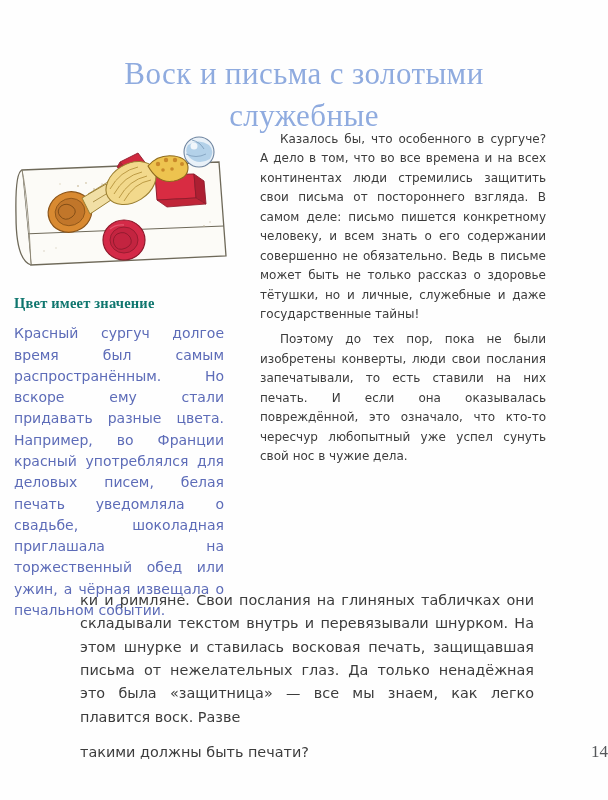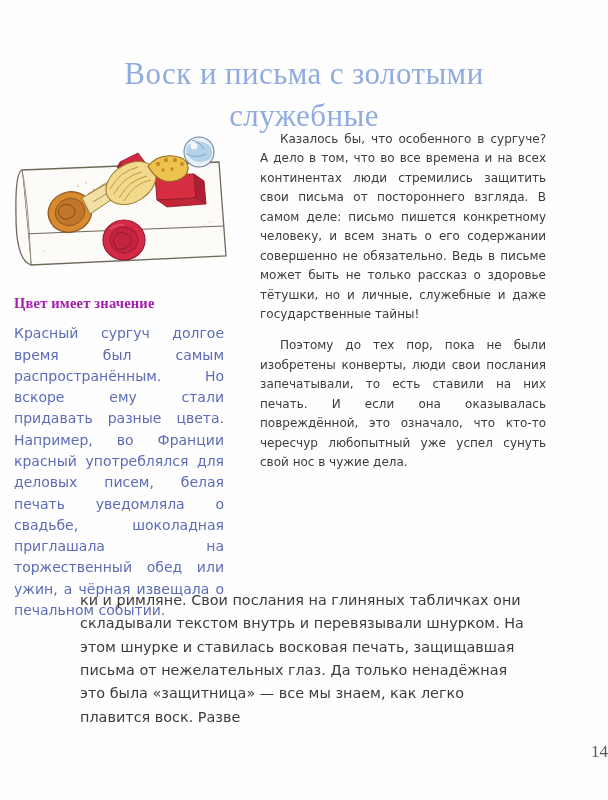--- a/index.html
+++ b/index.html
@@ -50,21 +50,21 @@
     height: 155px;
     position: relative;
   }
   .illus-wrap svg { display: block; }
 
   .side-head {
     margin-top: 14px;
     font-family: "Liberation Serif", "DejaVu Serif", serif;
     font-weight: bold;
     font-size: 14.5px;
-    color: #a21caf;
+    color: #0f766e;
     letter-spacing: 0.2px;
     line-height: 1.2;
   }
 
   .side-body {
     margin-top: 11px;
     font-family: "DejaVu Sans", sans-serif;
     font-size: 14px;
     line-height: 1.52;
     color: #5d6cb8;
@@ -82,21 +82,21 @@
     font-size: 12px;
     line-height: 1.62;
     color: #3c3c3c;
     text-align: justify;
     text-justify: inter-word;
   }
   .right-col p {
     margin: 0 0 0 0;
     text-indent: 20px;
   }
-  .right-col p + p { margin-top: 12px; }
+  .right-col p + p { margin-top: 6px; }
 
   
   .full-col {
     position: absolute;
     left: 68px;
     top: 577px;
     width: 478px;
     font-size: 14.4px;
     line-height: 1.62;
     color: #3c3c3c;
@@ -207,17 +207,18 @@
     <div class="side-body">Красный сургуч долгое время был самым распространённым. Но вскоре ему стали придавать разные цвета. Например, во Франции красный употреблялся для деловых писем, белая печать уведомляла о свадьбе, шоколадная приглашала на торжественный обед или ужин, а чёрная извещала о печальном событии.</div>
   </div>
 
   <div class="right-col">
     <p>Казалось бы, что особенного в сургуче? А дело в том, что во все времена и на всех континентах люди стремились защитить свои письма от постороннего взгляда. В самом деле: письмо пишется конкретному человеку, и всем знать о его содержании совершенно не обязательно. Ведь в письме может быть не только рассказ о здоровье тётушки, но и личные, служебные и даже государственные тайны!</p>
     <p>Поэтому до тех пор, пока не были изобретены конверты, люди свои послания запечатывали, то есть ставили на них печать. И если она оказывалась повреждённой, это означало, что кто-то чересчур любопытный уже успел сунуть свой нос в чужие дела.</p>
   </div>
 
   <div class="full-col">
     <p>ки и римляне. Свои послания на глиняных табличках они складывали текстом внутрь и перевязывали шнурком. На этом шнурке и ставилась восковая печать, защищавшая письма от нежелательных глаз. Да только ненадёжная это была «защитница» — все мы знаем, как легко плавится воск. Разве</p>
+    <p>такими должны быть печати?</p>
   </div>
 
   <div class="page-number">14</div>
 
 </div>
 
 </body></html>

